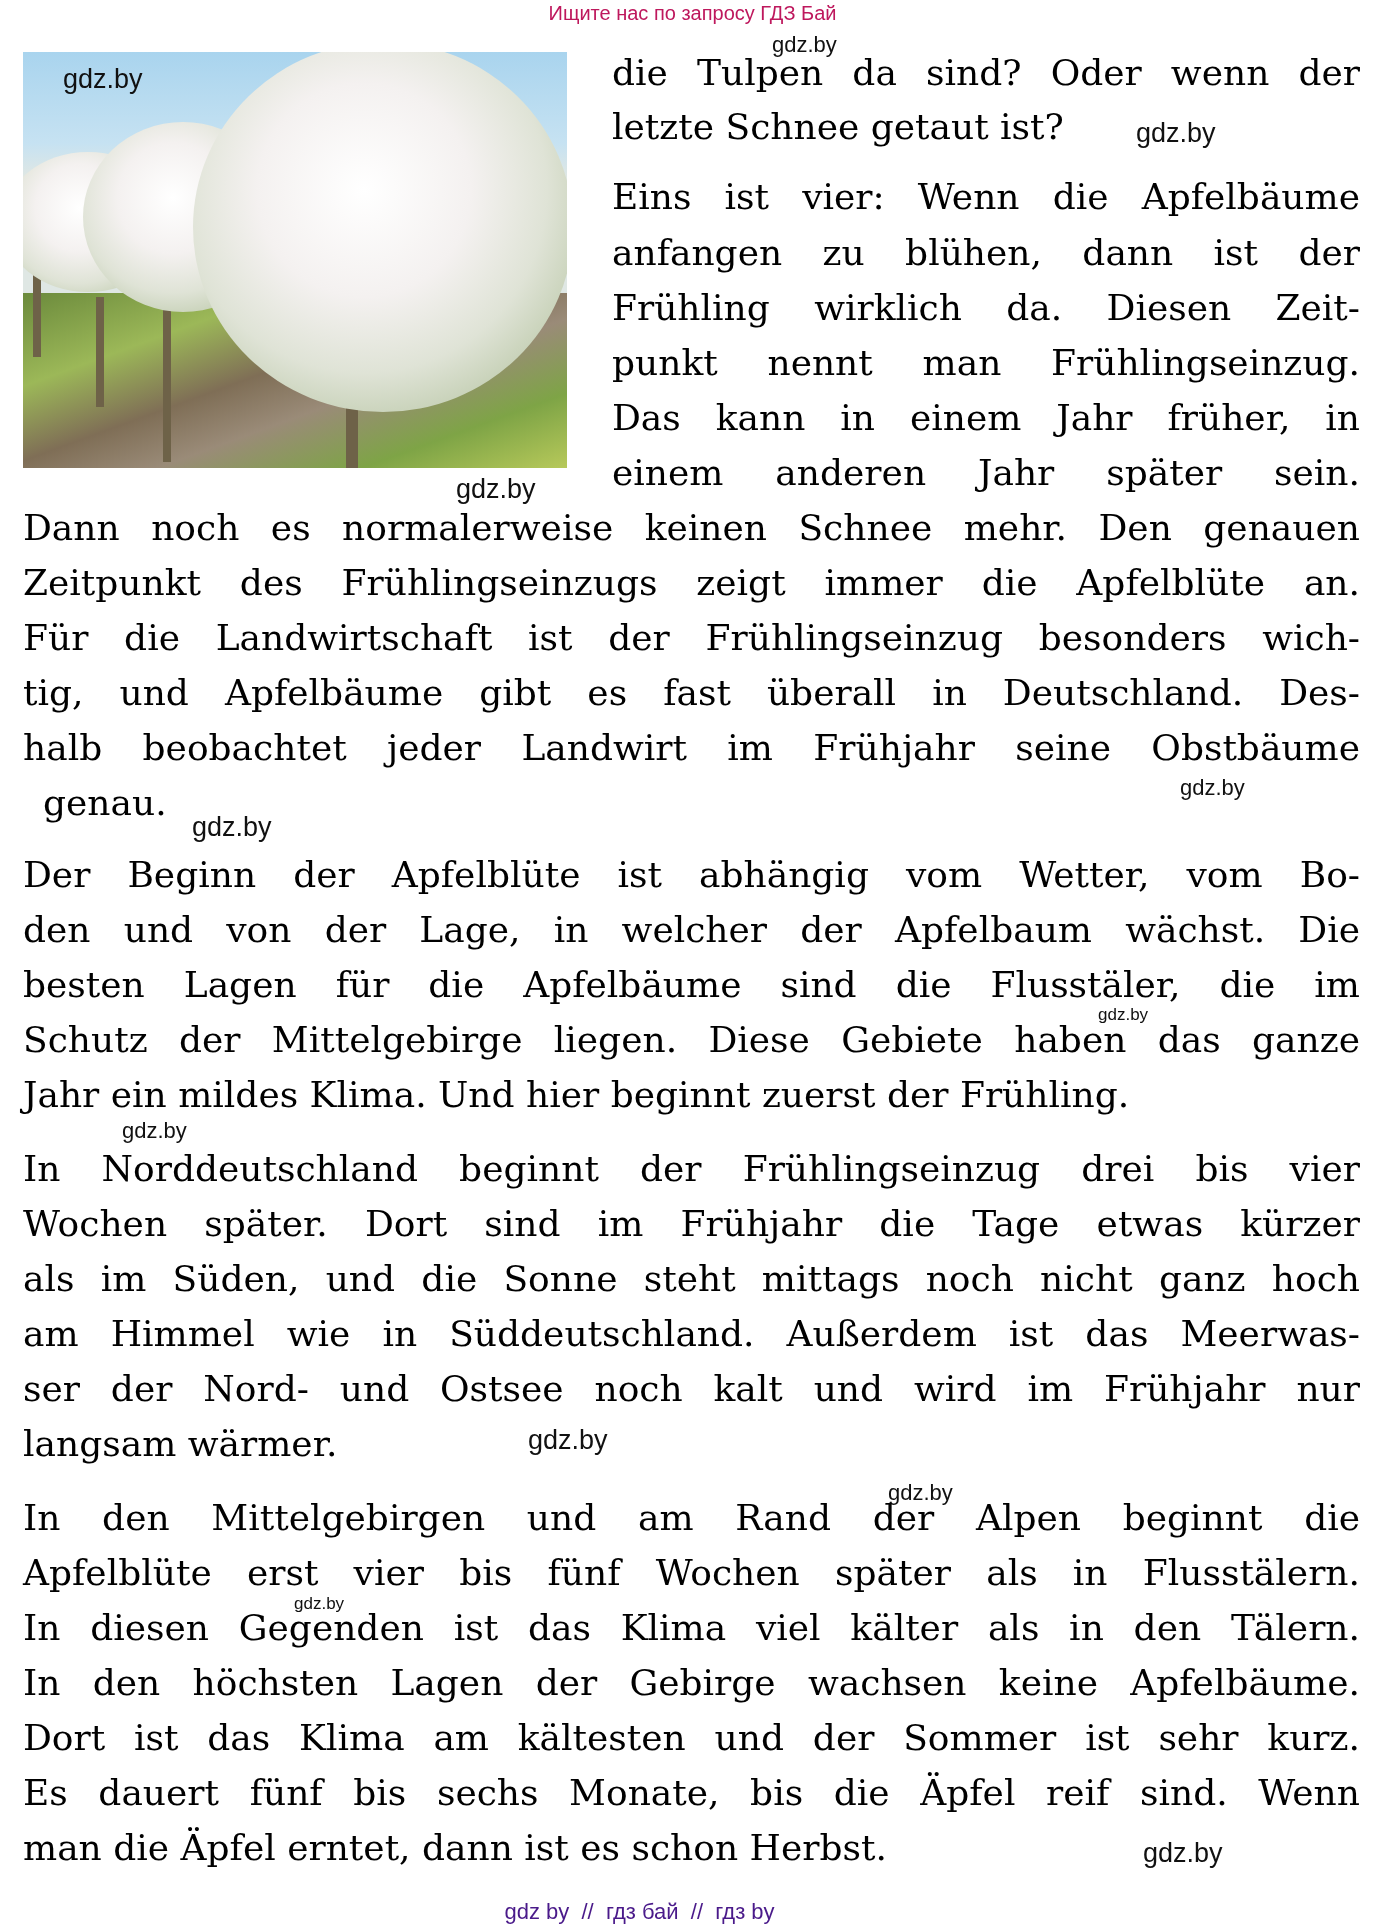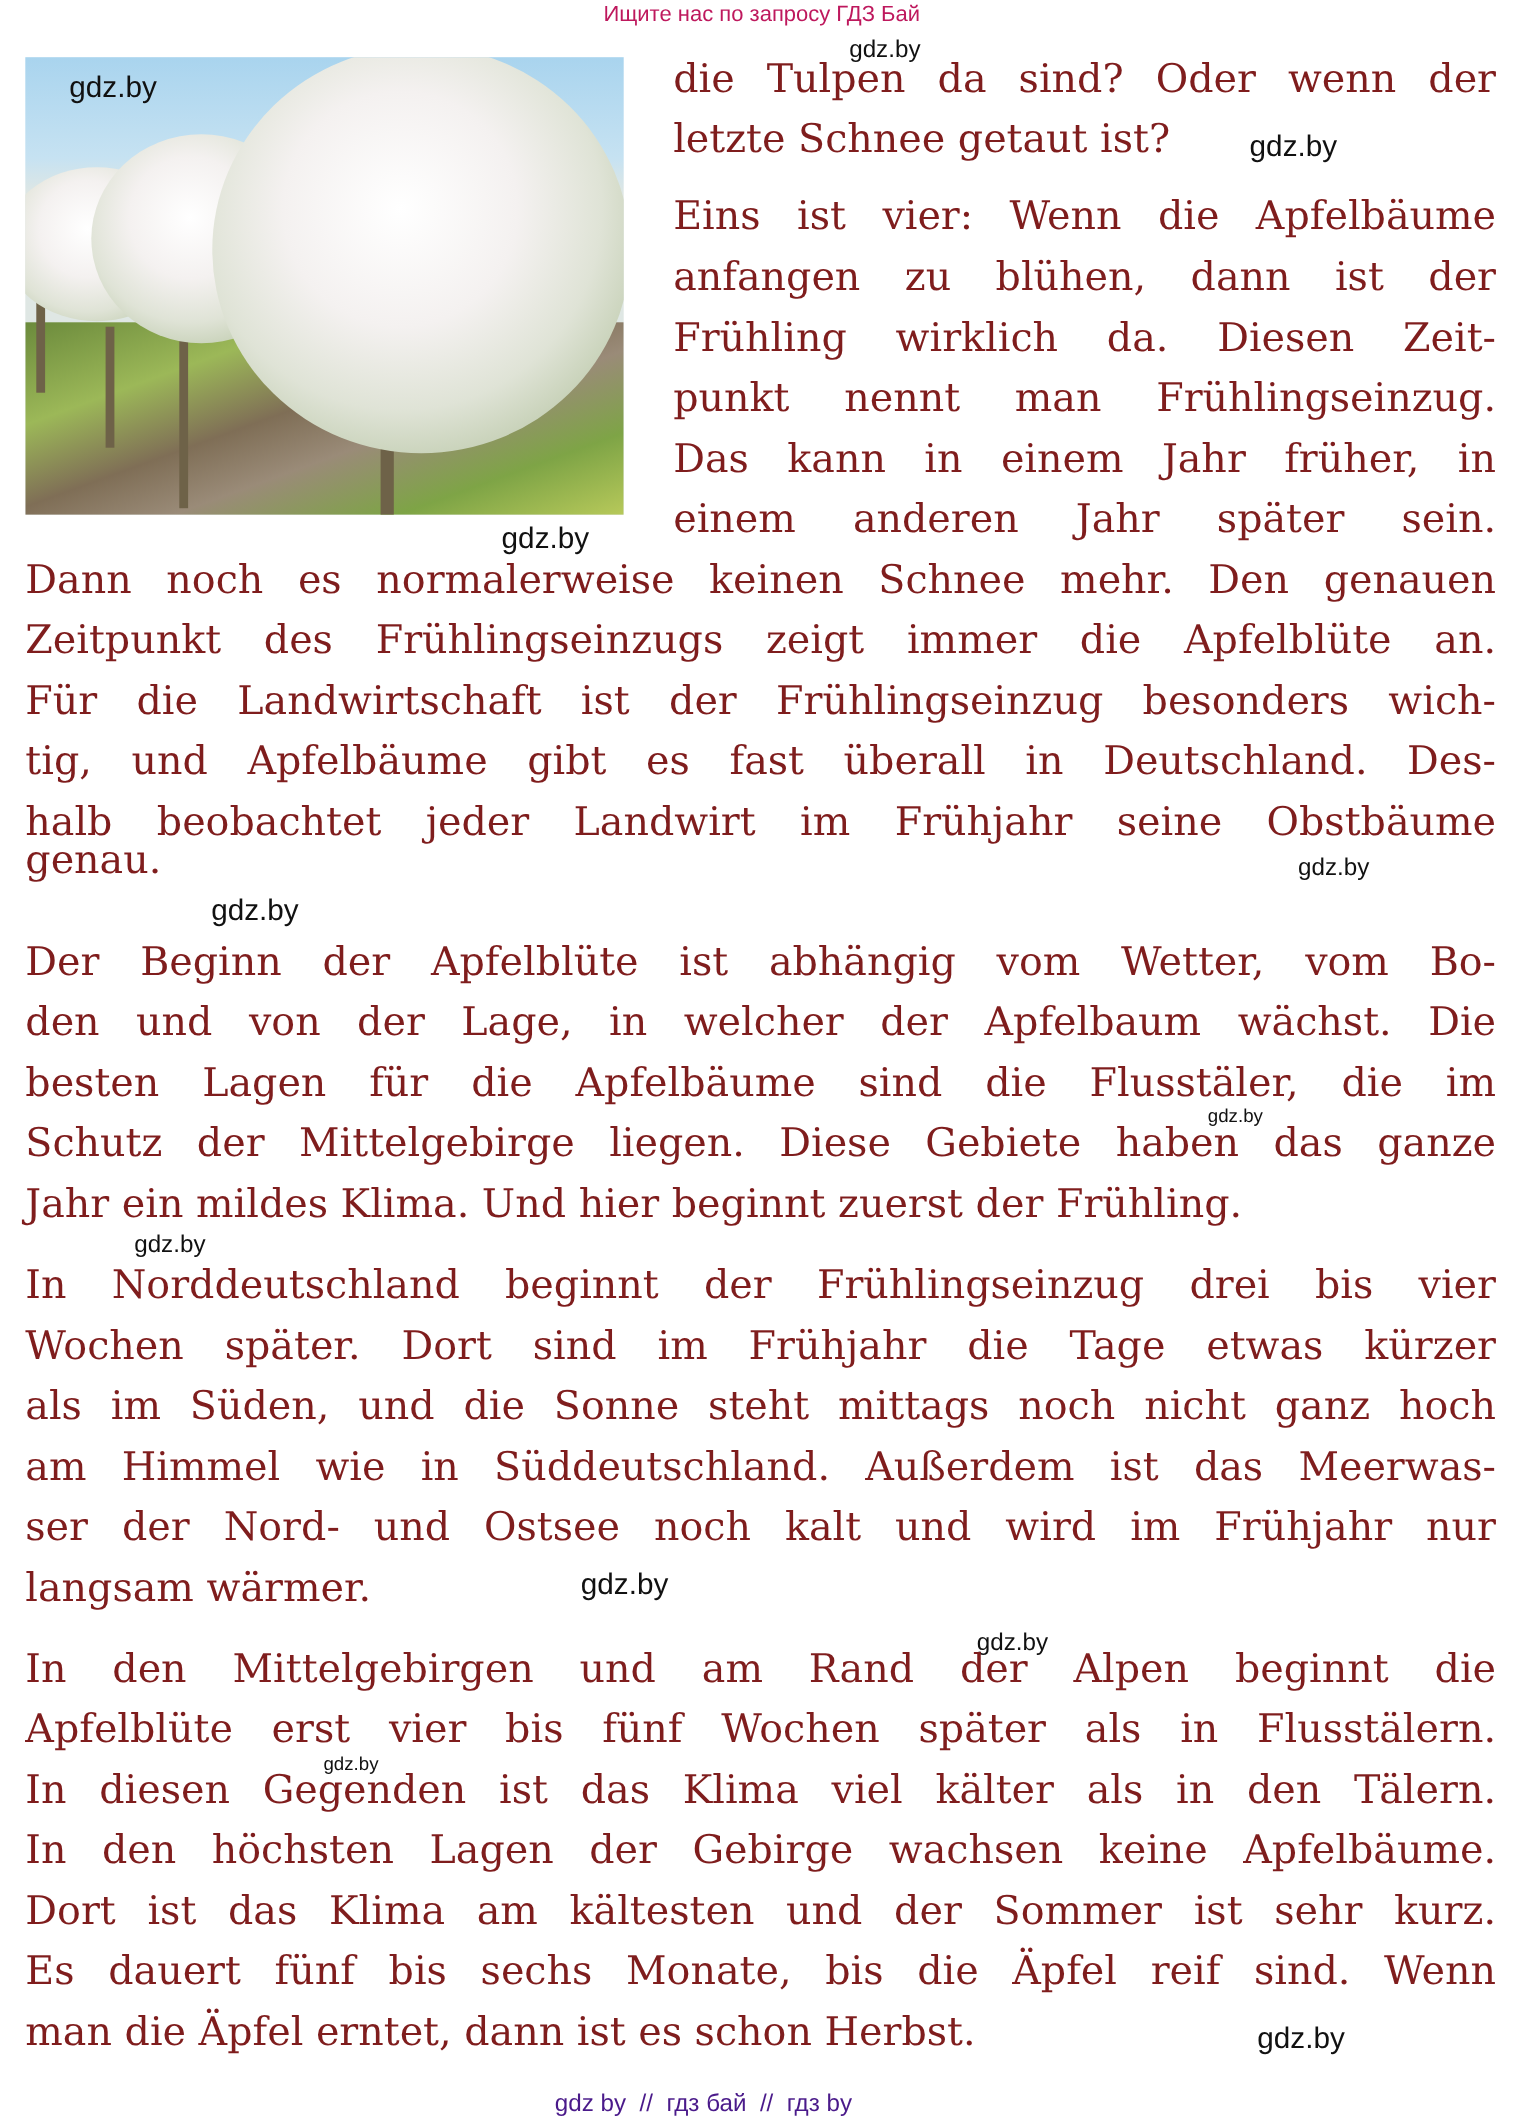--- a/index.html
+++ b/index.html
@@ -21,21 +21,21 @@
   .photo .crown { position:absolute; border-radius:50%;
     background:radial-gradient(circle at 45% 40%,#ffffff 0%,#f4f1f0 35%,#dfe3d6 60%,#b9c7a6 85%,rgba(160,180,140,0.0) 100%); }
   .wm {
     position:absolute; font-family:"Liberation Sans", sans-serif; color:#111; white-space:nowrap;
   }
   .wm.lg { font-size:27px; }
   .wm.md { font-size:22px; }
   .wm.sm { font-size:17px; }
   .line {
     position:absolute; font-family:"DejaVu Serif", "Liberation Serif", serif;
-    font-size:36px; color:#7f1d1d; white-space:nowrap; line-height:45px;
+    font-size:36px; color:#000000; white-space:nowrap; line-height:45px;
     text-align:justify; text-align-last:justify;
   }
   .line.full { left:23px; width:1337px; }
   .line.right { left:612px; width:748px; }
   .line.last { text-align-last:left; }
   .footer {
     position:absolute; top:1899px; left:0; width:1279px; text-align:center;
     font-family:"Liberation Sans", sans-serif; font-size:22px; color:#4a1a8a; white-space:pre;
   }
 </style>
@@ -75,21 +75,21 @@
 <div class="line right" style="top:285px;">Frühling wirklich da. Diesen Zeit-</div>
 <div class="line right" style="top:340px;">punkt nennt man Frühlingseinzug.</div>
 <div class="line right" style="top:395px;">Das kann in einem Jahr früher, in</div>
 <div class="line right" style="top:450px;">einem anderen Jahr später sein.</div>
 
 <div class="line full" style="top:505px;">Dann noch es normalerweise keinen Schnee mehr. Den genauen</div>
 <div class="line full" style="top:560px;">Zeitpunkt des Frühlingseinzugs zeigt immer die Apfelblüte an.</div>
 <div class="line full" style="top:615px;">Für die Landwirtschaft ist der Frühlingseinzug besonders wich-</div>
 <div class="line full" style="top:670px;">tig, und Apfelbäume gibt es fast überall in Deutschland. Des-</div>
 <div class="line full" style="top:725px;">halb beobachtet jeder Landwirt im Frühjahr seine Obstbäume</div>
-<div class="line full last" style="top:760px;">genau.</div>
+<div class="line full last" style="top:780px;margin-left:20px;">genau.</div>
 
 <div class="line full" style="top:852px;">Der Beginn der Apfelblüte ist abhängig vom Wetter, vom Bo-</div>
 <div class="line full" style="top:907px;">den und von der Lage, in welcher der Apfelbaum wächst. Die</div>
 <div class="line full" style="top:962px;">besten Lagen für die Apfelbäume sind die Flusstäler, die im</div>
 <div class="line full" style="top:1017px;">Schutz der Mittelgebirge liegen. Diese Gebiete haben das ganze</div>
 <div class="line full last" style="top:1072px;">Jahr ein mildes Klima. Und hier beginnt zuerst der Frühling.</div>
 
 <div class="line full" style="top:1146px;">In Norddeutschland beginnt der Frühlingseinzug drei bis vier</div>
 <div class="line full" style="top:1201px;">Wochen später. Dort sind im Frühjahr die Tage etwas kürzer</div>
 <div class="line full" style="top:1256px;">als im Süden, und die Sonne steht mittags noch nicht ganz hoch</div>

